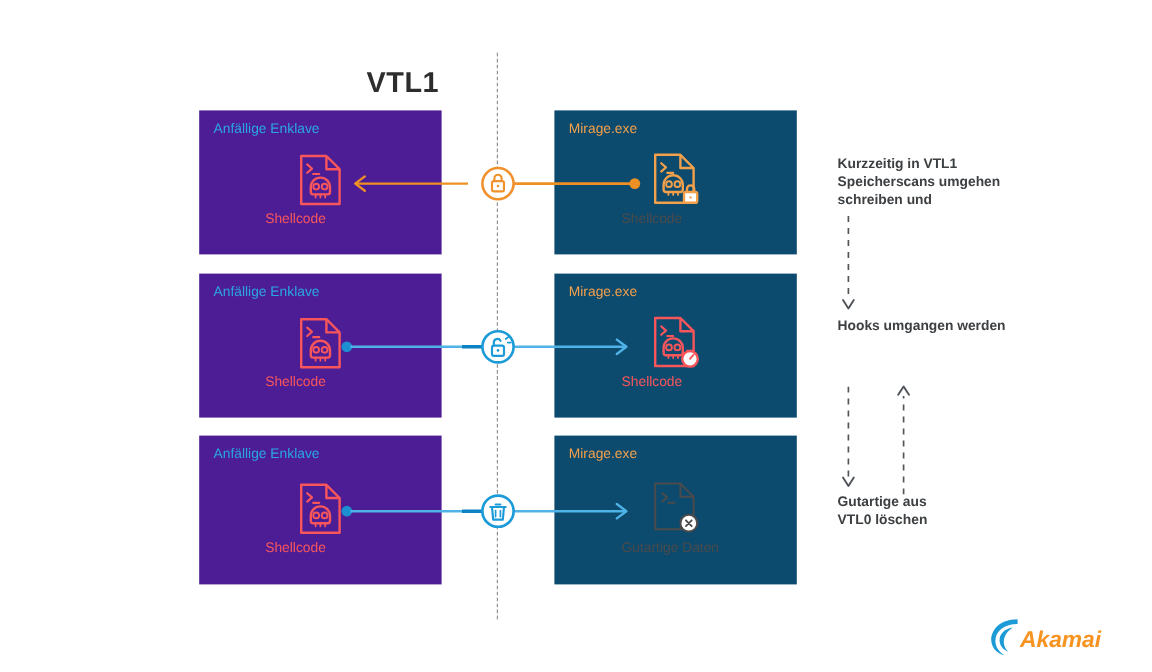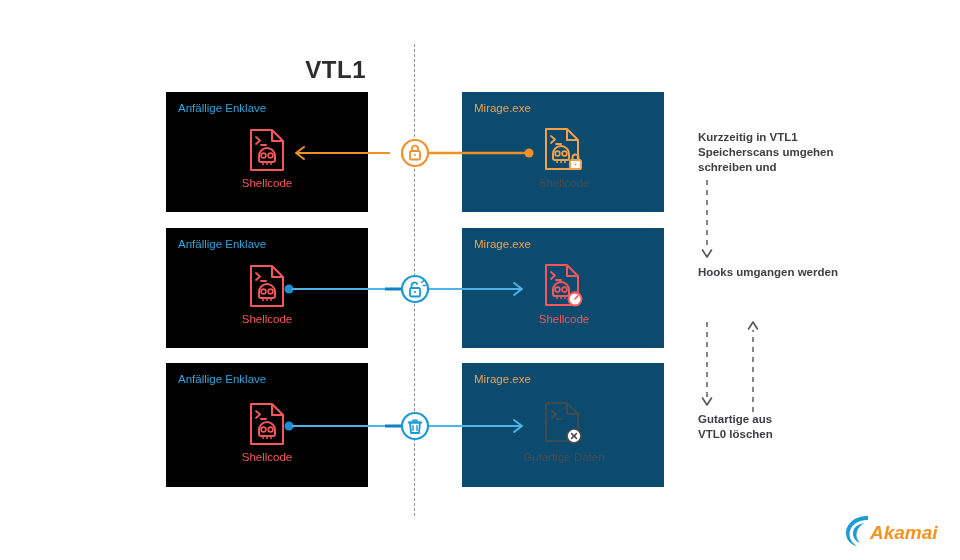--- a/index.html
+++ b/index.html
@@ -33,21 +33,21 @@
     border-left:1.6px dashed #8d9196;
   }
 
   
   .panel{
     position:absolute;
     box-sizing:border-box;
   }
   .panel.left{
     left:166px;width:202px;
-    background:#000000;
+    background:#4c1d95;
   }
   .panel.right{
     left:462px;width:202px;
     background:#0c4a6e;
   }
   .panel-label{
     position:absolute;
     left:12px;top:10px;
     font-size:11.5px;
     white-space:nowrap;
@@ -56,21 +56,20 @@
   .panel.right .panel-label{color:#f3a04a;}
 
   .row1 .panel{top:92px;height:120px;}
   .row2 .panel{top:228px;height:120px;}
   .row3 .panel{top:363px;height:124px;}
 
   
   .node{
     position:absolute;
     width:92px;
-    text-align:center;
   }
   .node .glyph{
     height:50px;
     display:flex;align-items:center;justify-content:center;
   }
   .node .caption{
     margin-top:2px;
     font-size:11.5px;
     white-space:nowrap;
   }
@@ -90,21 +89,21 @@
     color:#3d4043;
     font-weight:bold;
   }
   #anno1{top:130px;}
   #anno2{top:265px;}
   #anno3{top:412px;}
 
   
   #logo{
     position:absolute;
-    right:12px;bottom:10px;
+    right:32px;bottom:10px;
     width:110px;height:40px;
   }
 </style>
 </head>
 <body>
 
 <div id="stage">
 
   <div class="col-header" id="hdr-vtl1">VTL1</div>
 

